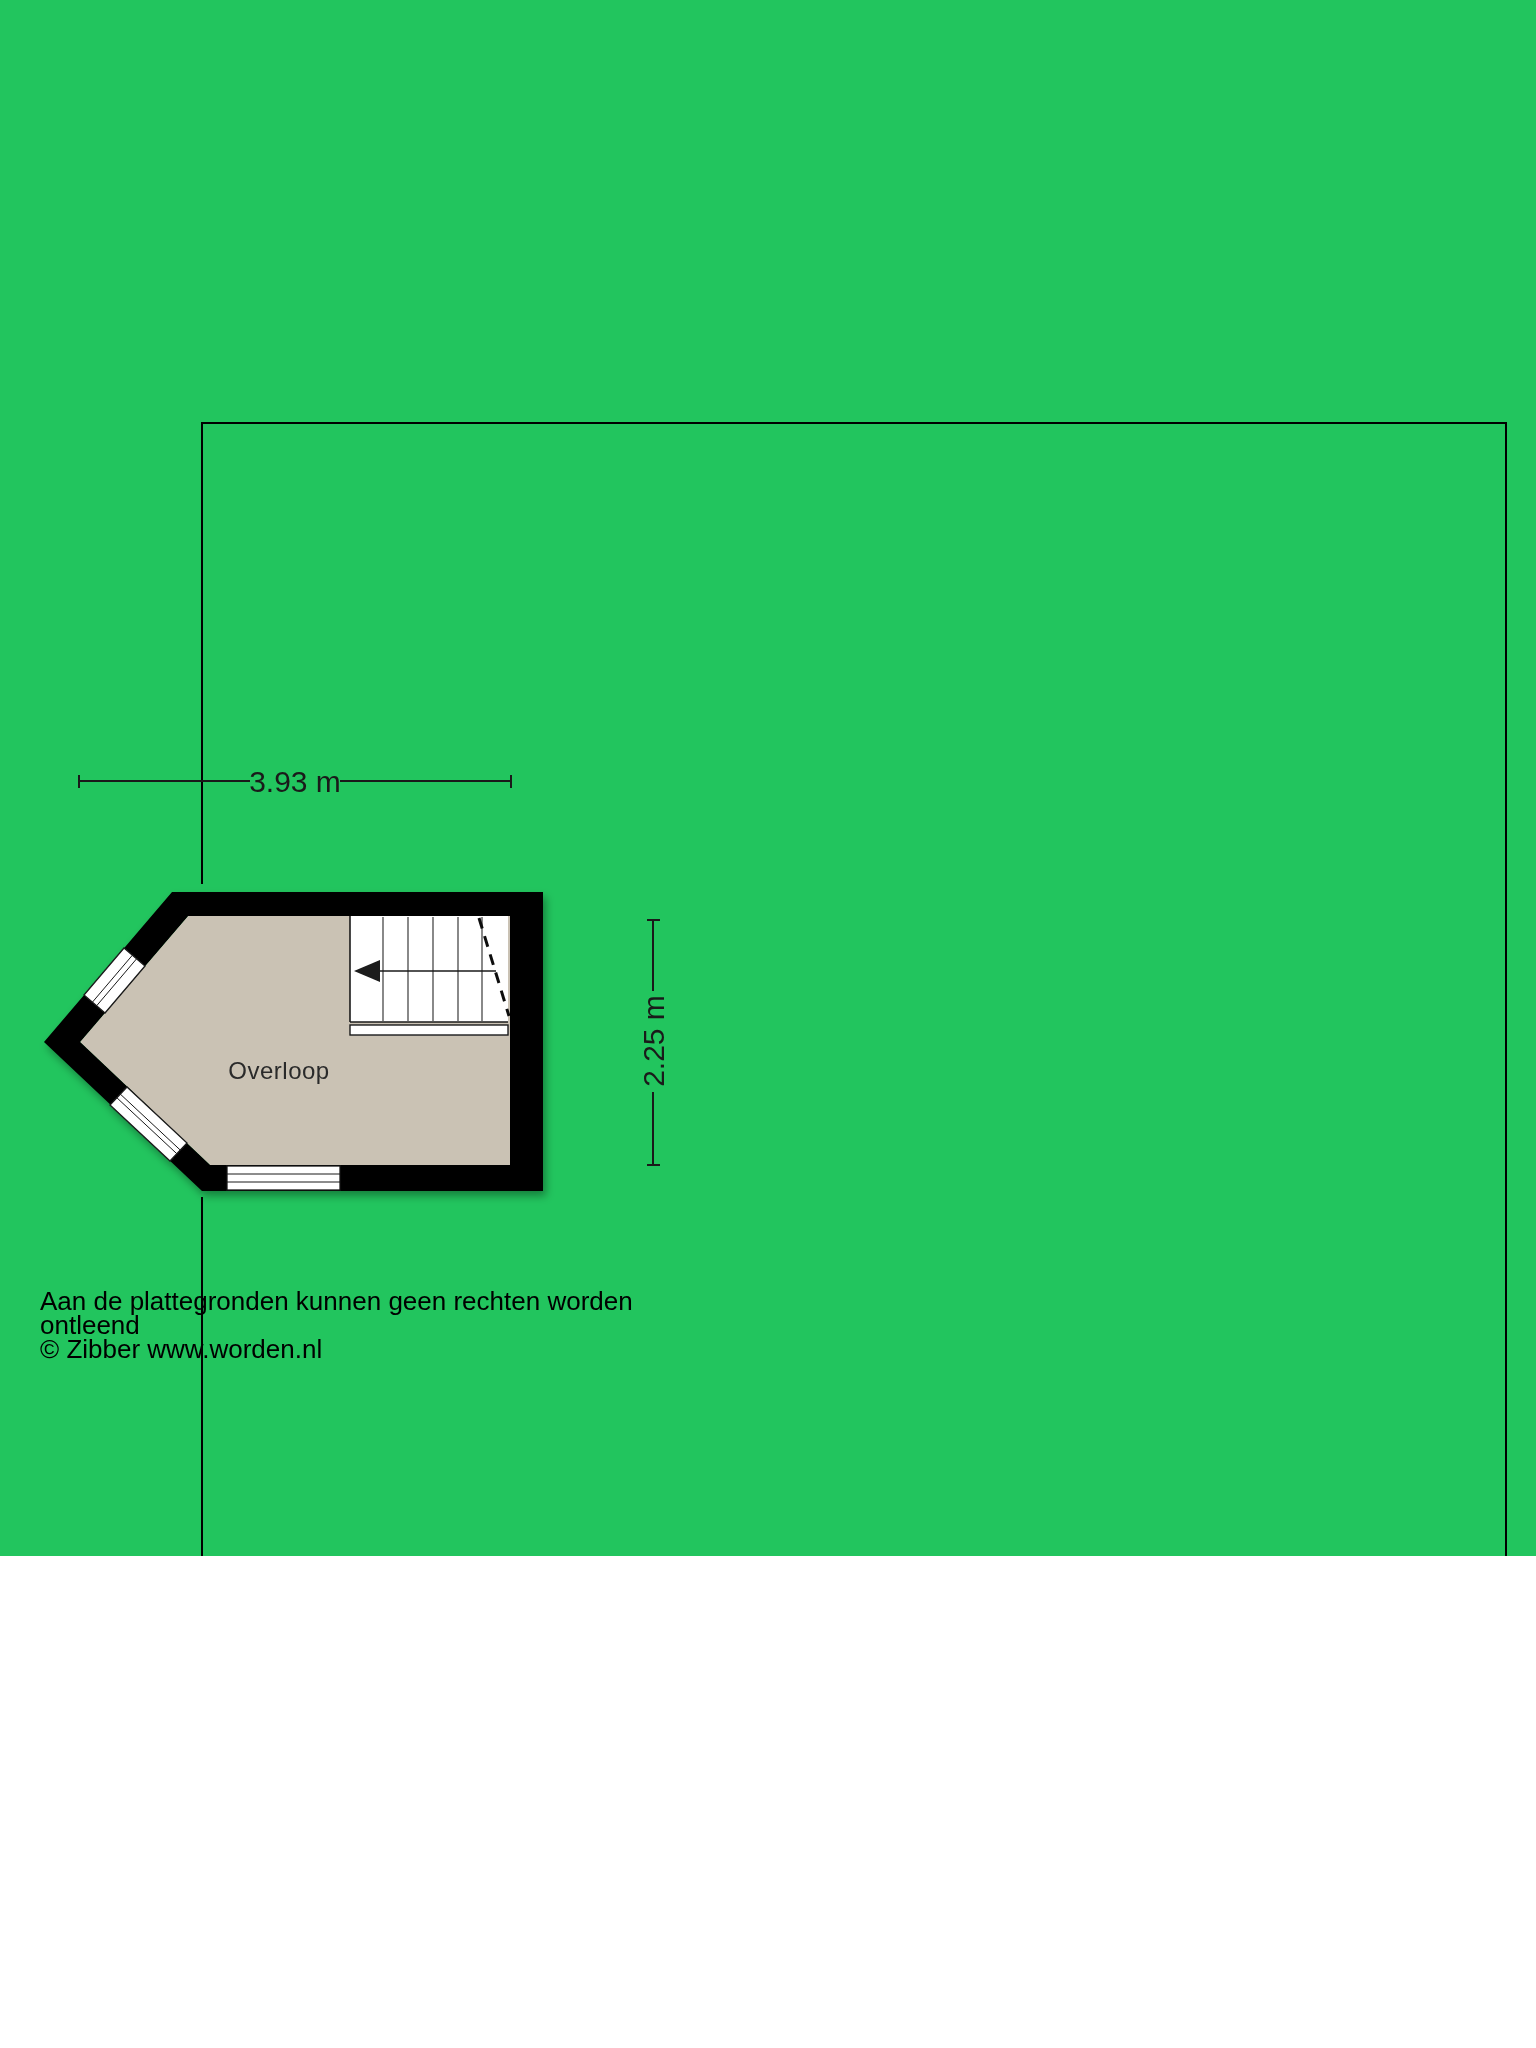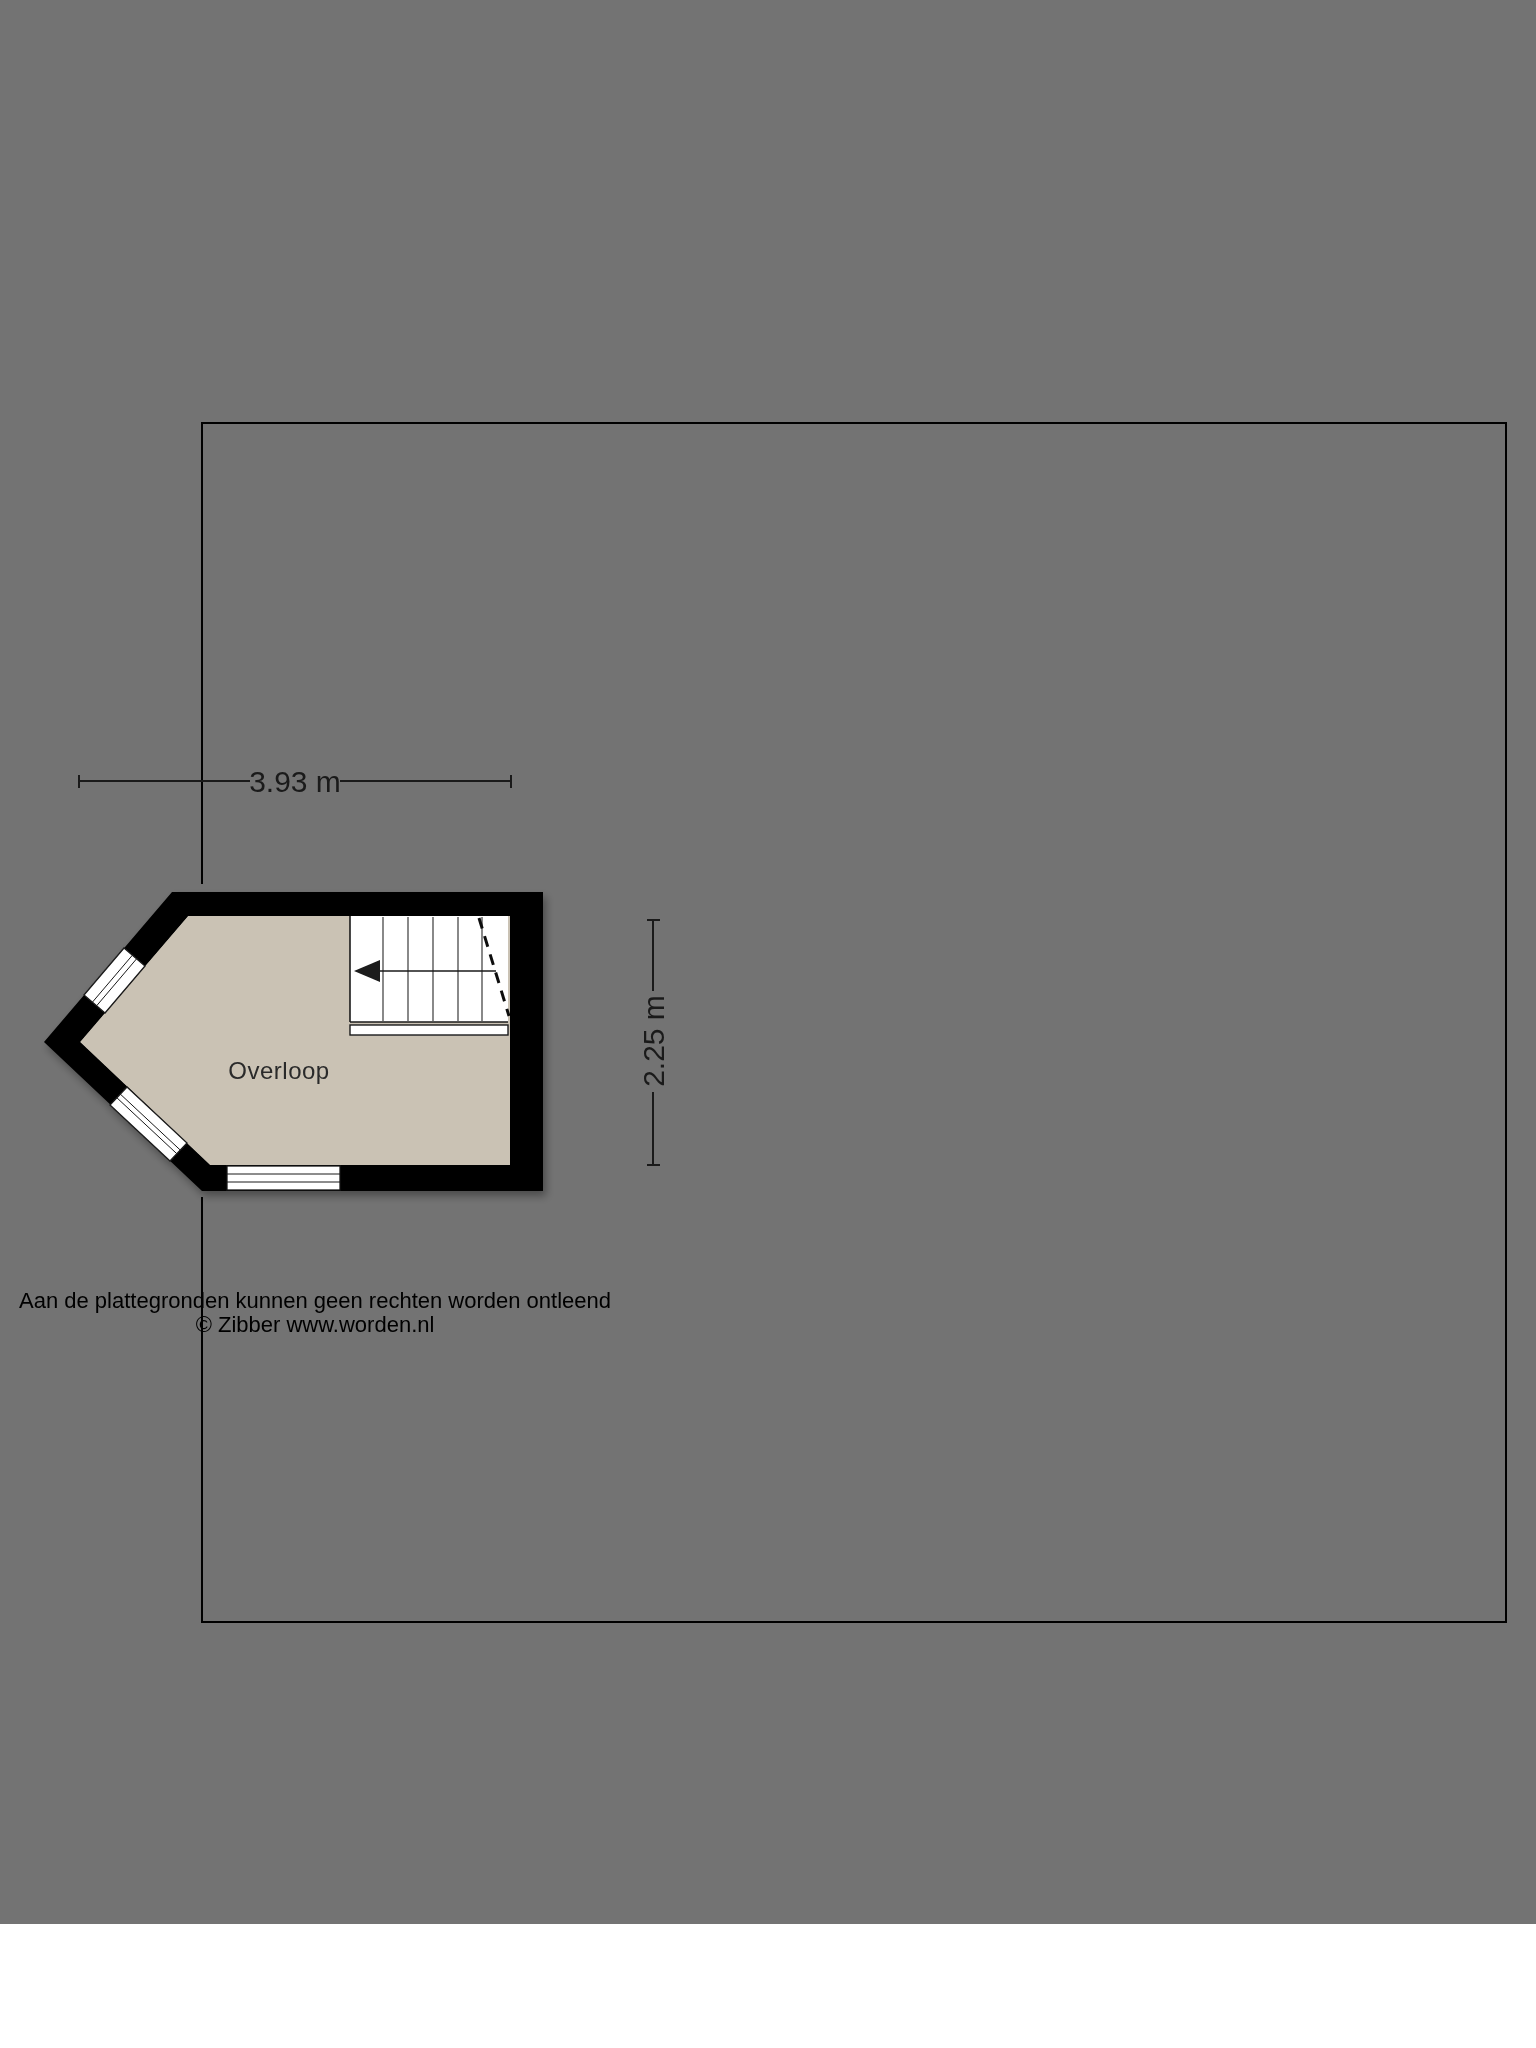--- a/index.html
+++ b/index.html
@@ -1,39 +1,39 @@
 <!DOCTYPE html>
 <html><head>
 <meta charset="utf-8">
 <style>
   html,body{margin:0;padding:0;background:#ffffff;}
   .page{
     position:relative;
-    width:1536px;height:1924px;
-    background:#737373;
+    width:1536px;height:1556px;
+    background:#22c55e;
     overflow:hidden;
     font-family:"Liberation Sans", sans-serif;
     color:#1a1a1a;
   }
   .plan-svg{position:absolute;left:0;top:0;}
   svg text{
     font-family:"Liberation Sans", sans-serif;
     fill:#1a1a1a;
   }
   .dim-text{font-size:30px;}
   .room-text{font-size:24px;fill:#2b2b2b;letter-spacing:0.5px;}
   .footer{
     position:absolute;
     left:0;
     top:1289px;
     width:630px;
-    text-align:center;
-    font-size:22px;
+    font-size:26px;
     line-height:24px;
     color:#000000;
+    padding-left:40px;
   }
 </style>
 </head>
 <body>
 
 <div class="page">
 
   <svg class="plan-svg" width="1536" height="2048" viewBox="0 0 1536 2048">
 
     <defs>

